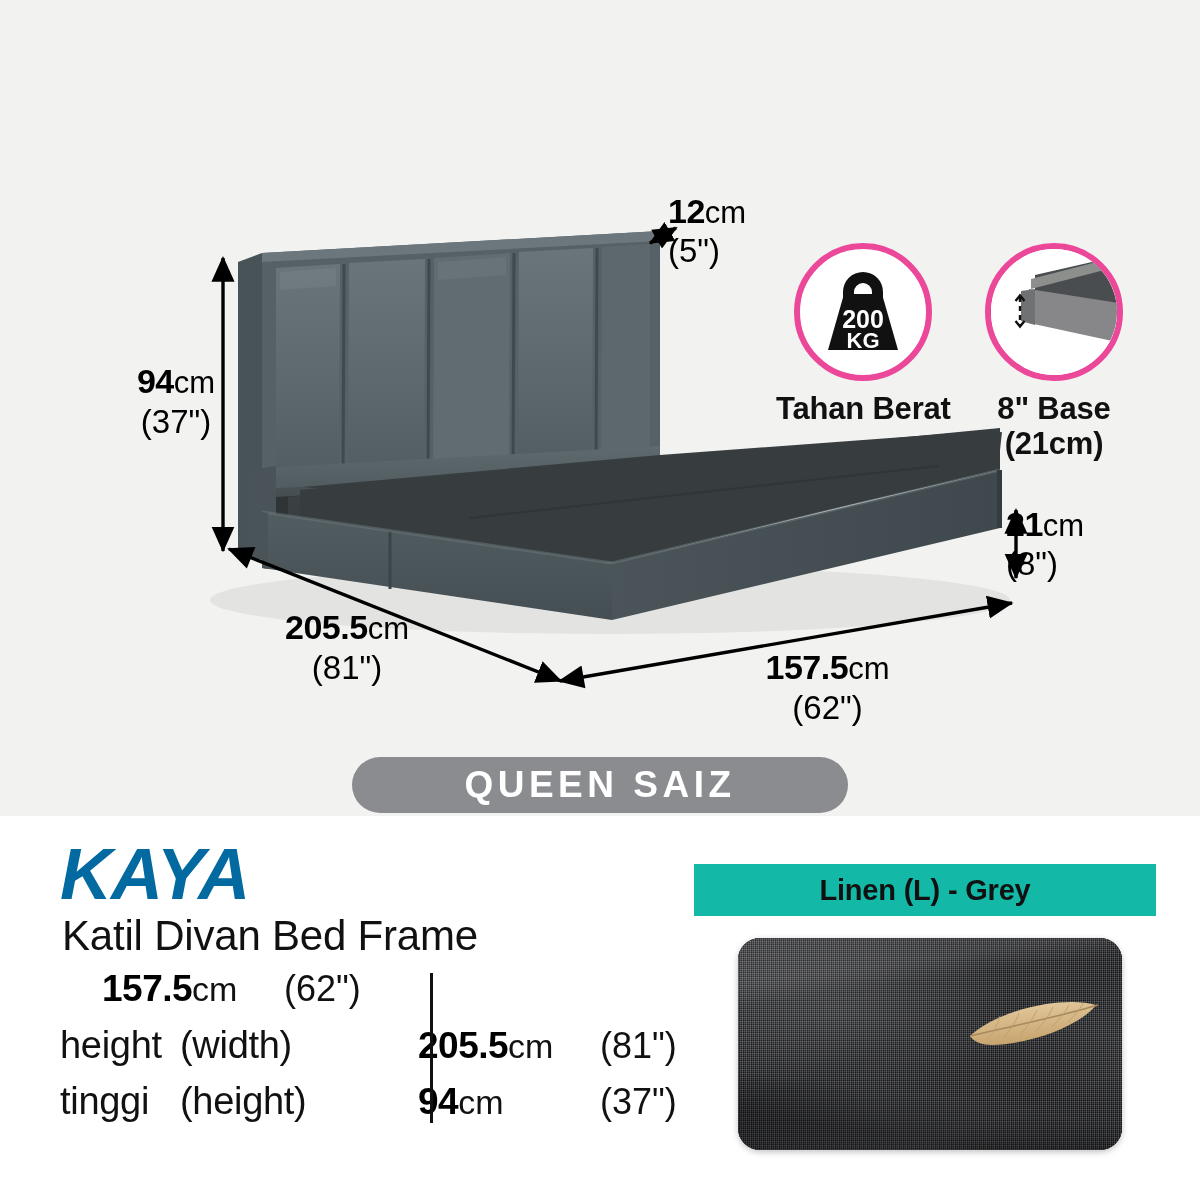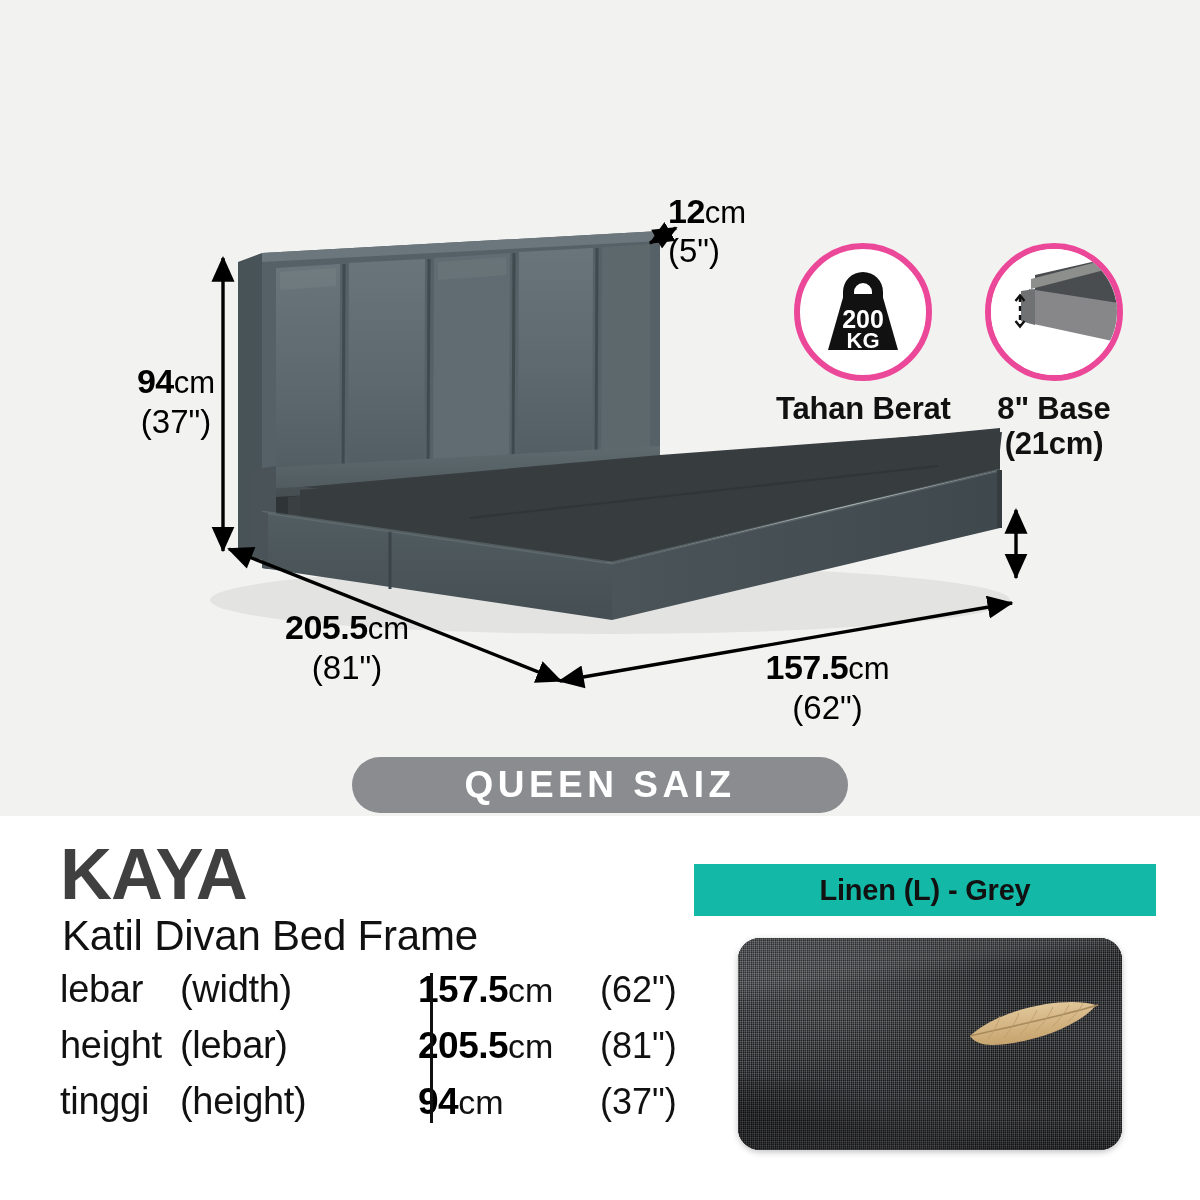--- a/index.html
+++ b/index.html
@@ -76,21 +76,21 @@
   #size-pill {
     position:absolute; left:352px; top:757px; width:496px; height:56px;
     background:#8b8c90; border-radius:36px;
     display:flex; align-items:center; justify-content:center;
     color:#fff; font-size:37px; font-weight:bold; letter-spacing:4.5px;
   }
 
   
   #product-name {
     position:absolute; left:60px; top:838px;
-    font-size:72px; font-weight:bold; letter-spacing:-1px; line-height:1; color:#404040;
+    font-size:72px; font-weight:bold; letter-spacing:-1px; line-height:1; color:#0369a1;font-style:italic;
   }
   #product-sub {
     position:absolute; left:62px; top:915px;
     font-size:42px; font-weight:300; letter-spacing:-0.2px; line-height:1; color:#111;
   }
 
   #spec-table { position:absolute; left:60px; top:968px; }
   .spec-row { display:flex; align-items:baseline; height:56px; }
   .spec-label {
     width:316px; font-size:38px; font-weight:300; color:#111; letter-spacing:-0.3px;
@@ -261,20 +261,24 @@
   <div class="dim nosel" id="dim-depth">
     <span class="cm">205.5</span><span class="unit">cm</span>
     <span class="inch">(81")</span>
   </div>
 
   <div class="dim nosel" id="dim-width">
     <span class="cm">157.5</span><span class="unit">cm</span>
     <span class="inch">(62")</span>
   </div>
 
+  <div class="dim nosel" id="dim-base">
+    <span class="cm">21</span><span class="unit">cm</span>
+    <span class="inch">(8")</span>
+  </div>
 
   <div class="badge" id="badge-weight">
     <div class="circle">
       <svg viewBox="0 0 126 126" width="126" height="126">
         <path d="M63,23 a20,20 0 0 1 20,20 v6 h-11 v-6 a9,9 0 0 0 -18,0 v6 h-11 v-6 a20,20 0 0 1 20,-20 z" fill="#111"></path>
         <path d="M44,45 h38 l16,56 h-70 z" fill="#111"></path>
         <text x="63" y="79" text-anchor="middle" fill="#fff" font-family="Liberation Sans, sans-serif" font-size="25" font-weight="bold">200</text>
         <text x="63" y="99" text-anchor="middle" fill="#fff" font-family="Liberation Sans, sans-serif" font-size="22" font-weight="bold">KG</text>
       </svg>
     </div>
@@ -311,36 +315,32 @@
 
 <div id="size-pill" class="nosel">QUEEN SAIZ</div>
 
 <div id="product-name" class="nosel">KAYA</div>
 <div id="product-sub" class="nosel">Katil Divan Bed Frame</div>
 
 <div id="spec-table">
   <div class="spec-divider"></div>
 
   <div class="spec-row">
-    <div class="spec-label">
-      <span class="ms">lebar</span>
-      <span>(width)</span>
-    </div>
     <div class="spec-vals">
       <div class="spec-metric">
         <span class="num">157.5</span><span class="u">cm</span>
       </div>
       <div class="spec-imp">(62")</div>
     </div>
   </div>
 
   <div class="spec-row">
     <div class="spec-label">
       <span class="ms">height</span>
-      <span>(lebar)</span>
+      <span>(width)</span>
     </div>
     <div class="spec-vals">
       <div class="spec-metric">
         <span class="num">205.5</span><span class="u">cm</span>
       </div>
       <div class="spec-imp">(81")</div>
     </div>
   </div>
 
   <div class="spec-row">

